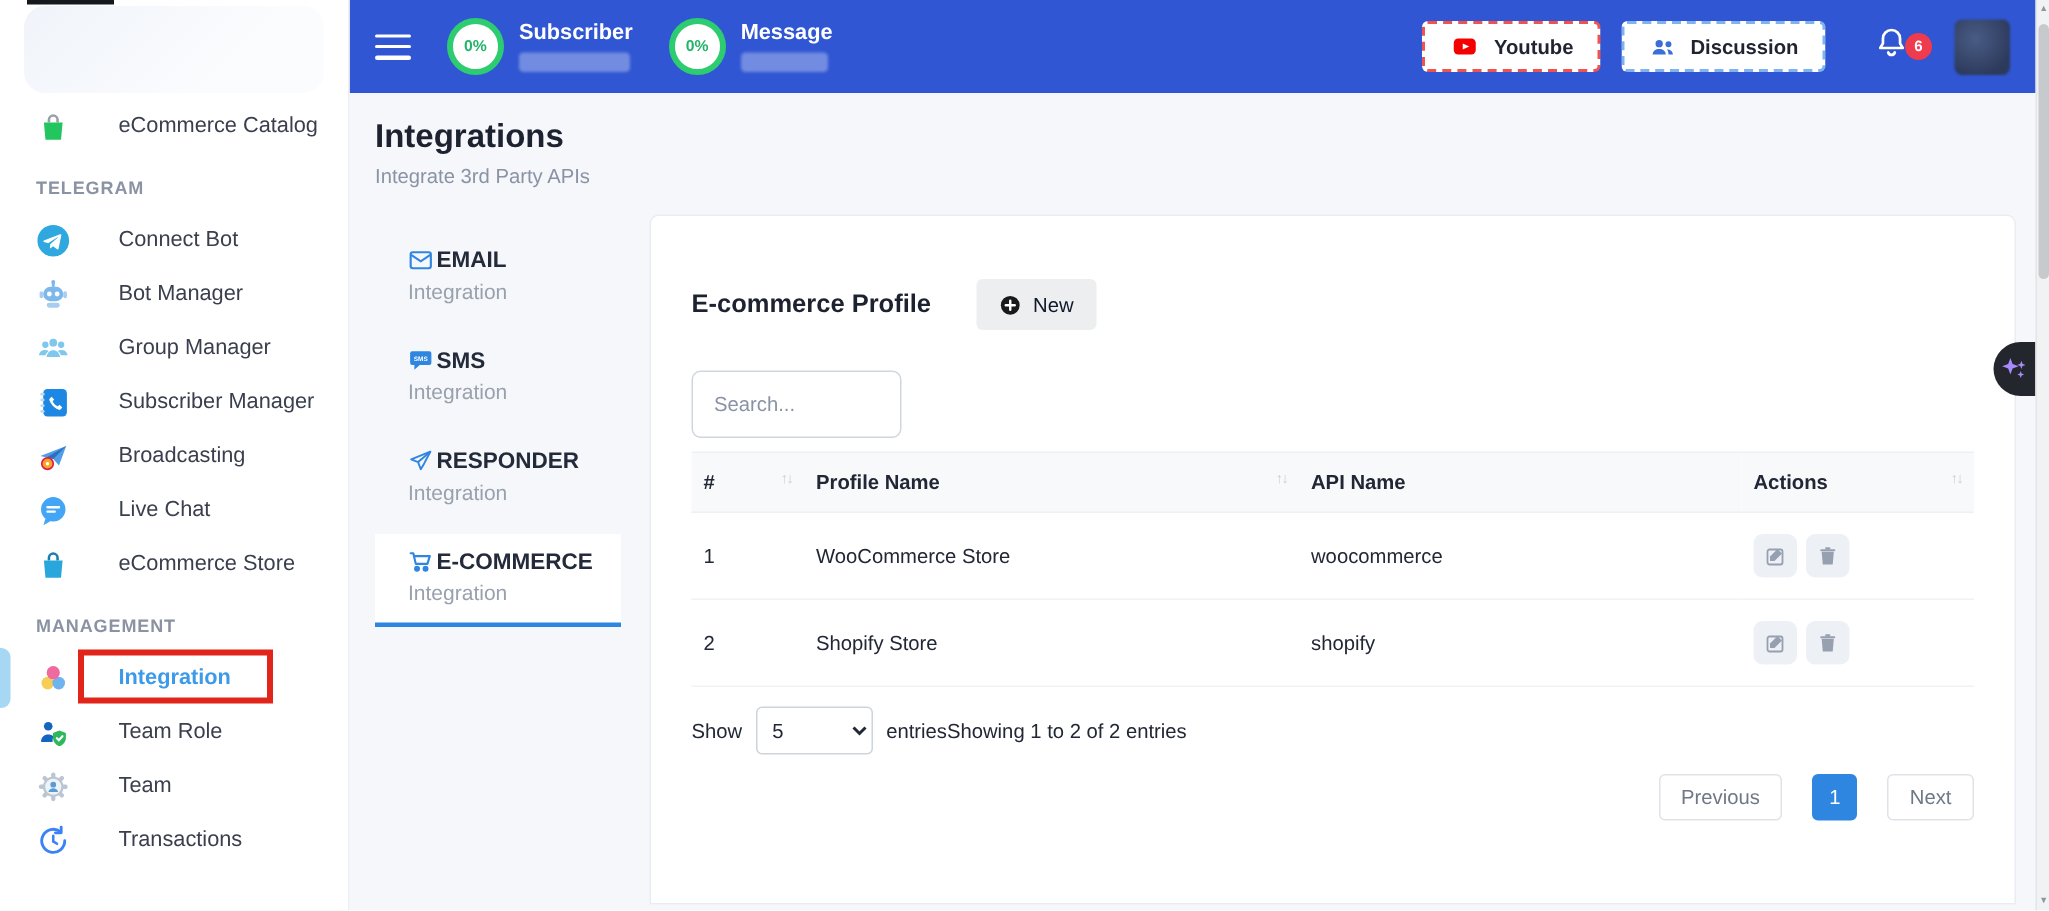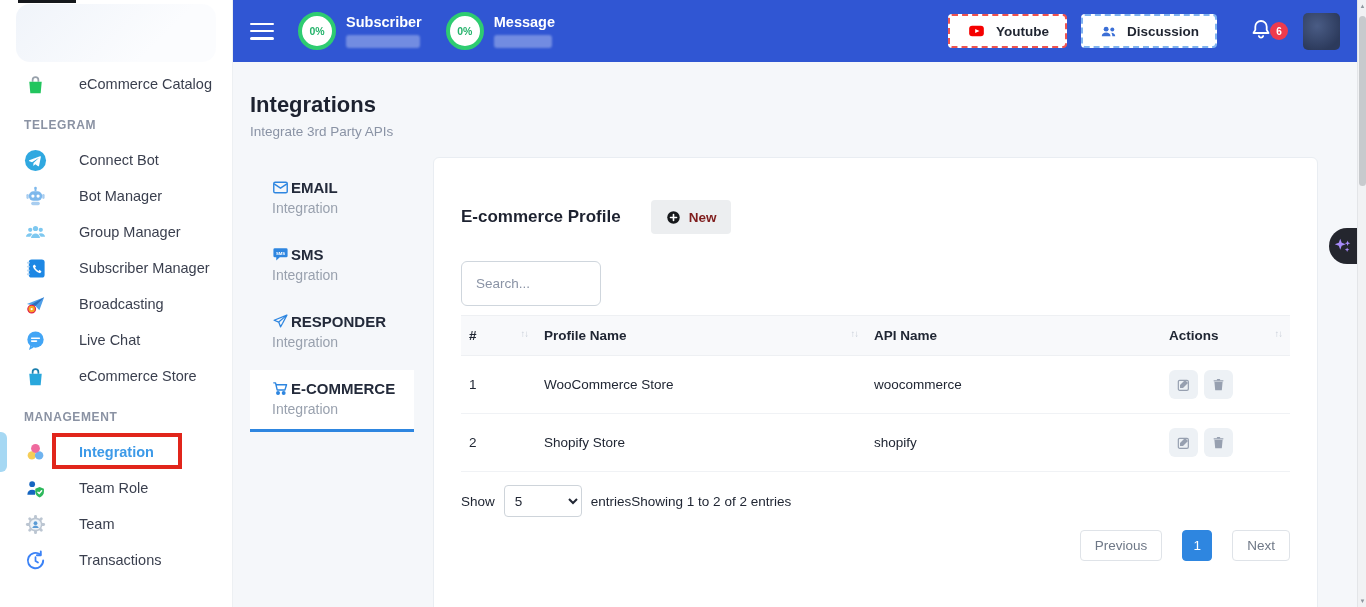--- a/index.html
+++ b/index.html
@@ -34,36 +34,36 @@
   .top-spacer { flex:1; }
   .top-btn { display:flex; align-items:center; gap:9px; height:34px; padding:0 16px; background:#fff; border-radius:4px; font-size:13.5px; font-weight:bold; color:#1f2430; cursor:pointer; }
   .btn-youtube { border:2px dashed #ef5350; }
   .btn-discussion { border:2px dashed #7fb3f0; margin-left:14px;text-align:center; }
   .bell-wrap { position:relative; margin-left:32px; cursor:pointer; }
   .badge { position:absolute; right:-15px; top:50%; transform:translateY(-50%); width:18px; height:18px; border-radius:50%; background:#ee3b4d; color:#fff; font-size:10px; font-weight:bold; display:flex; align-items:center; justify-content:center; }
   .avatar { width:37px; height:37px; border-radius:5px; margin-left:30px; cursor:pointer;
     background:radial-gradient(circle at 38% 35%,#4a5c85 0%,#2c3a5c 75%); filter:blur(.6px); }
 
   
-  .content { position:absolute; left:233px; top:62px; width:1133px; height:545px; background:#f5f7fa; padding:30px 48px 0 17px; }
+  .content { position:absolute; left:233px; top:48px; width:1133px; height:545px; background:#f5f7fa; padding:30px 22px 0 17px; }
   .page-title { font-size:22px; font-weight:bold; color:#1d2230; }
   .page-subtitle { font-size:13.5px; color:#8a93a5; margin-top:6px; }
   .content-row { display:flex; align-items:stretch; margin-top:18px; height:calc(100% - 77px); }
 
   .subnav { width:164px; flex:0 0 164px; padding-top:12px; }
   .subnav-item { padding:10px 0 10px 22px; margin-bottom:10px; cursor:pointer; }
   .subnav-item .t1 { display:flex; align-items:center; gap:2px; font-size:15px; font-weight:bold; color:#232a3a; }
   .subnav-item .t2 { font-size:14px; color:#99a1ae; margin-top:4px; }
   .subnav-item.active { background:#fff; border-bottom:3px solid #2e86e0; padding-bottom:12px; }
   .subnav-icon { width:17px; height:17px; display:inline-flex; }
 
   .card { flex:1; margin-left:19px; background:#fff; border:1px solid #e9edf2; border-radius:6px 6px 0 0; padding:42px 27px 0; min-height:460px; }
   .card-head { display:flex; align-items:center; gap:30px; }
   .card-title { font-size:17px; font-weight:bold; color:#1d2230; }
-  .new-btn { display:flex; align-items:center; gap:8px; height:34px; padding:0 15px; background:#eceef0; border:none; border-radius:4px; font-size:13.5px; color:#7f1d1d; cursor:pointer;font-weight:bold; }
+  .new-btn { display:flex; align-items:center; gap:8px; height:34px; padding:0 15px; background:#eceef0; border:none; border-radius:4px; font-size:13.5px; color:#0f172a; cursor:pointer; }
   .search-input { margin-top:27px; width:140px; height:45px; border:1px solid #cfd6dd; border-radius:6px; padding:0 14px; font-size:13.5px; color:#3a3f4e; font-family:inherit; }
   .search-input::placeholder { color:#8a93a5; }
 
   table.grid { width:100%; border-collapse:collapse; margin-top:9px; table-layout:fixed; }
   .grid th { background:#f8f9fb; text-align:left; font-size:13.5px; font-weight:bold; color:#212734; padding:12px 8px; border-top:1px solid #eef0f3; border-bottom:1px solid #eef0f3; }
   .grid td { font-size:13.5px; color:#212734; padding:14px 8px; border-bottom:1px solid #f0f2f5; }
   .col-num { width:75px; } .col-profile { width:330px; } .col-api { width:295px; } 
   .c-center { text-align:left; }
   .sort { float:right; color:#c9cfd8; font-size:9.5px; letter-spacing:-1px; font-weight:normal; }
   .act-btn { display:inline-flex; align-items:center; justify-content:center; width:29px; height:29px; background:#edf1f5; border:none; border-radius:6px; margin-right:6px; cursor:pointer; }

